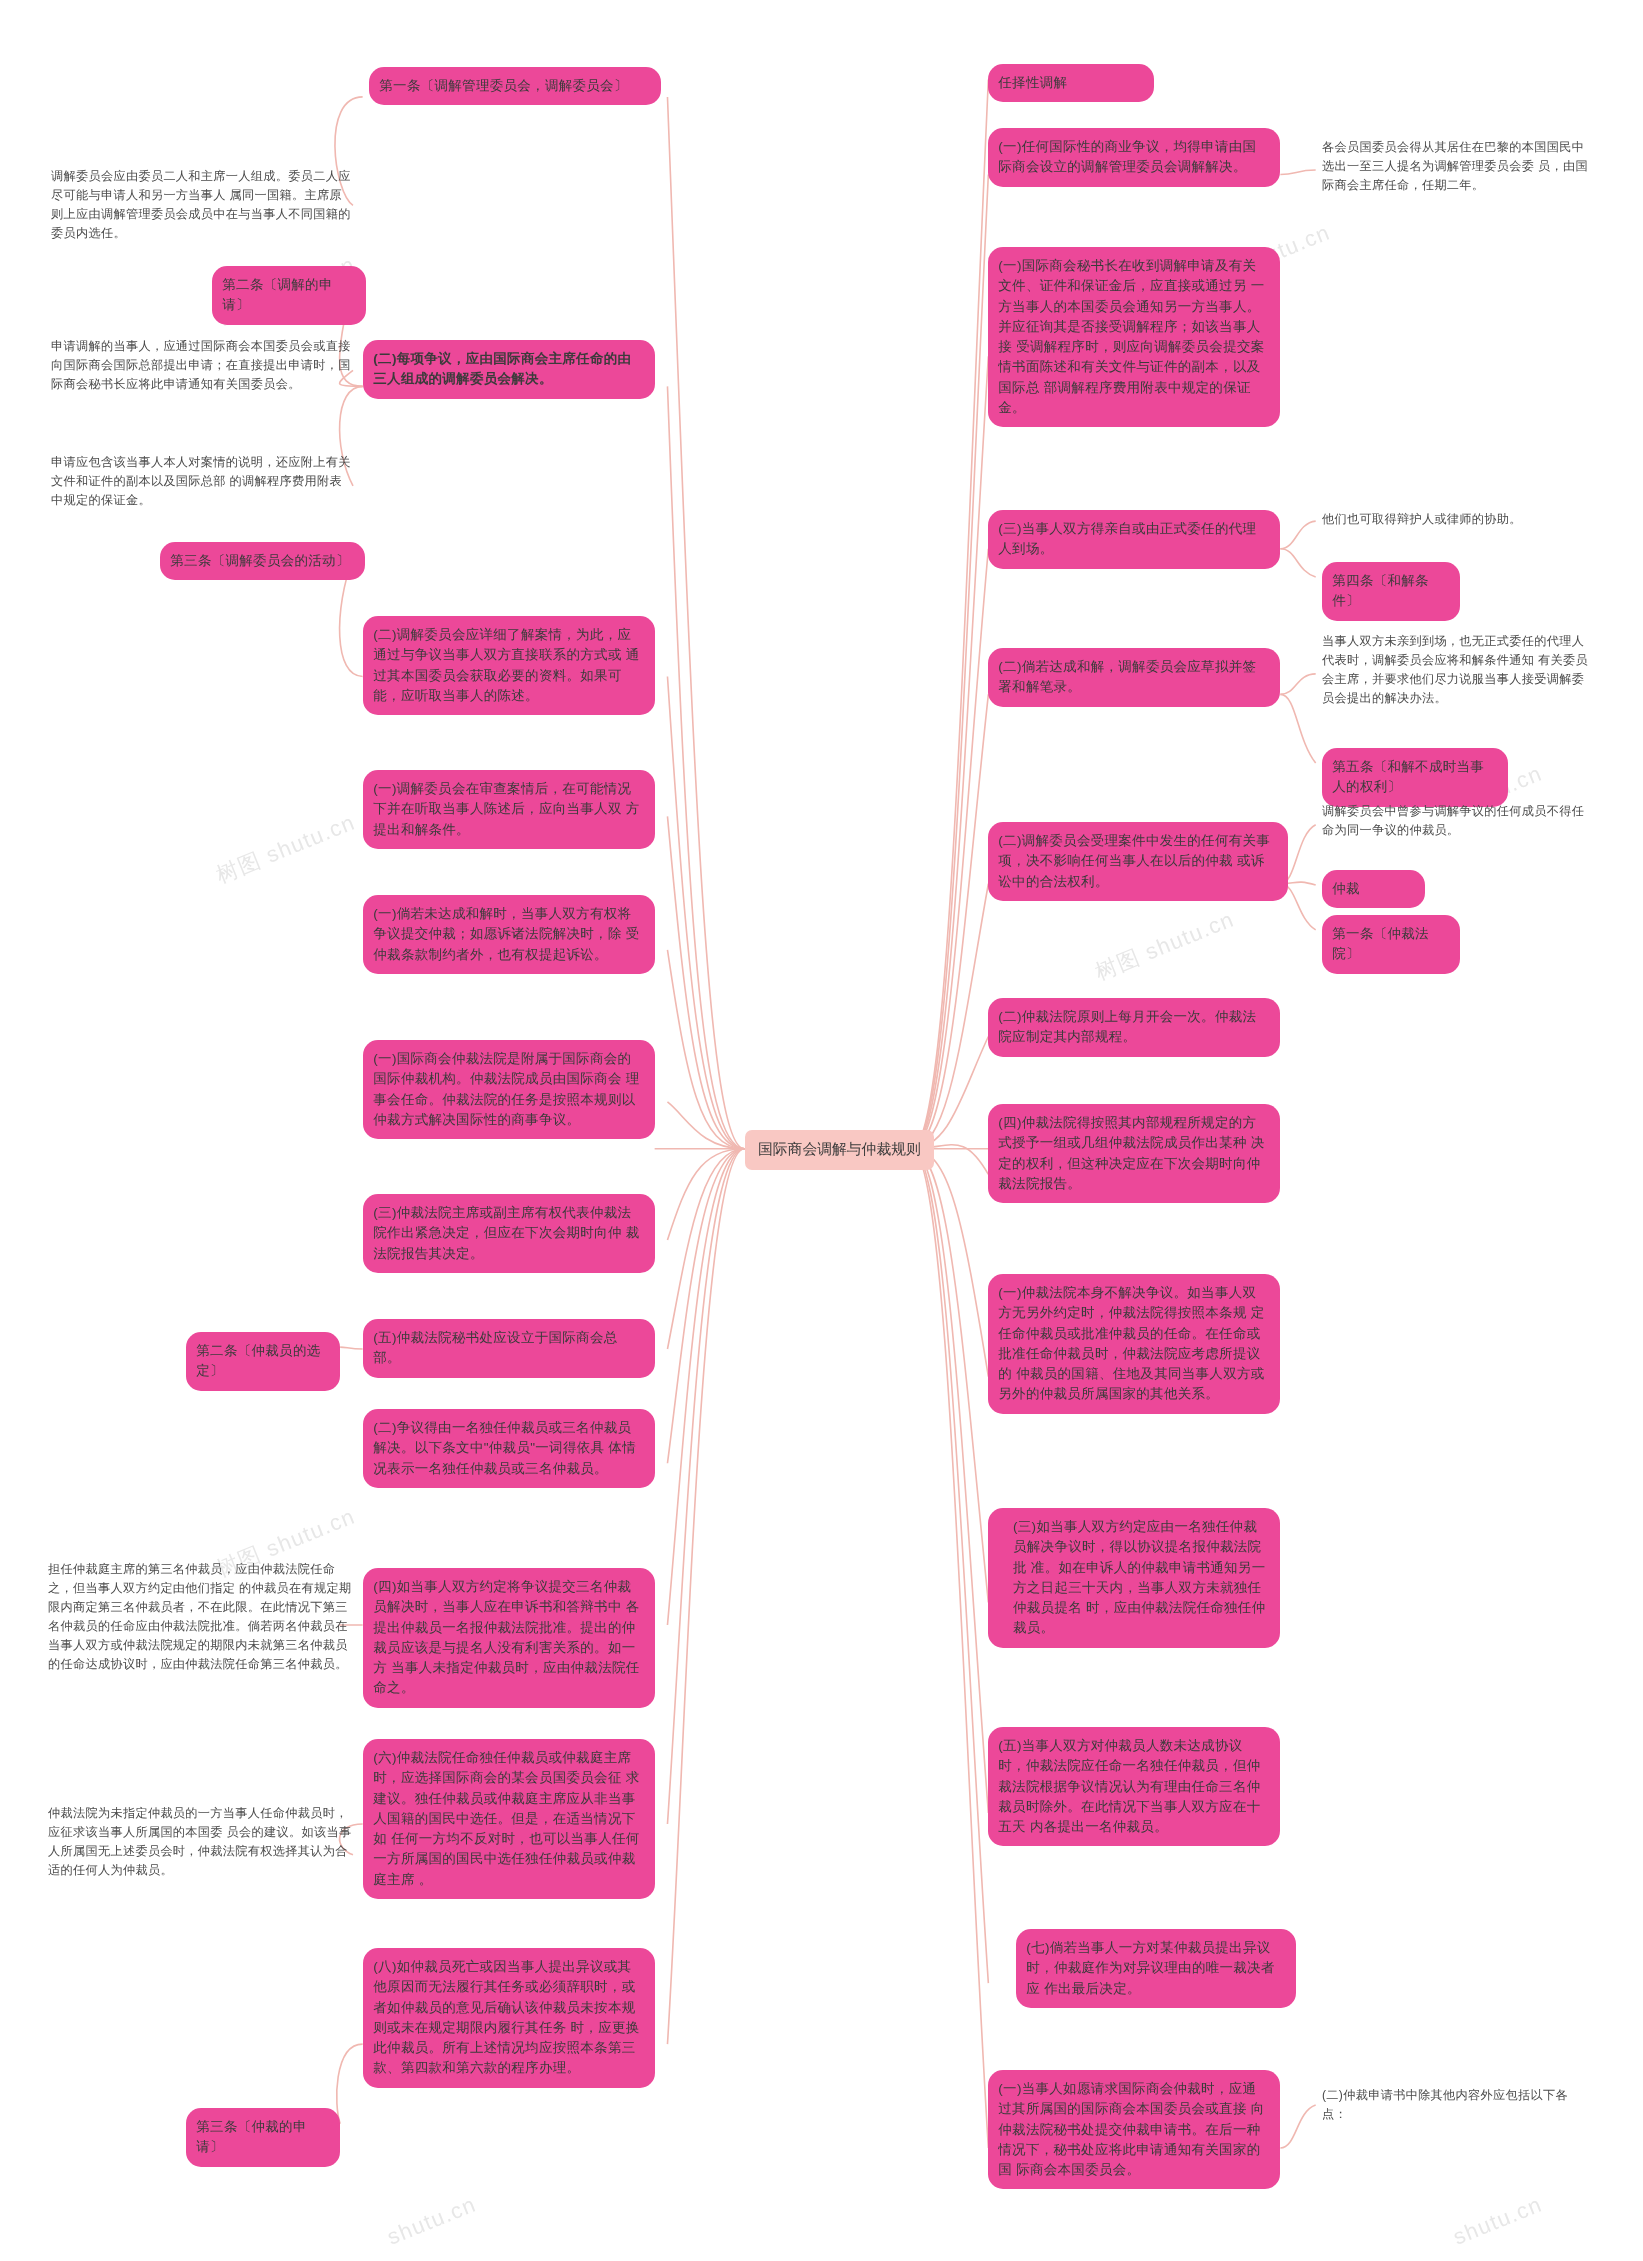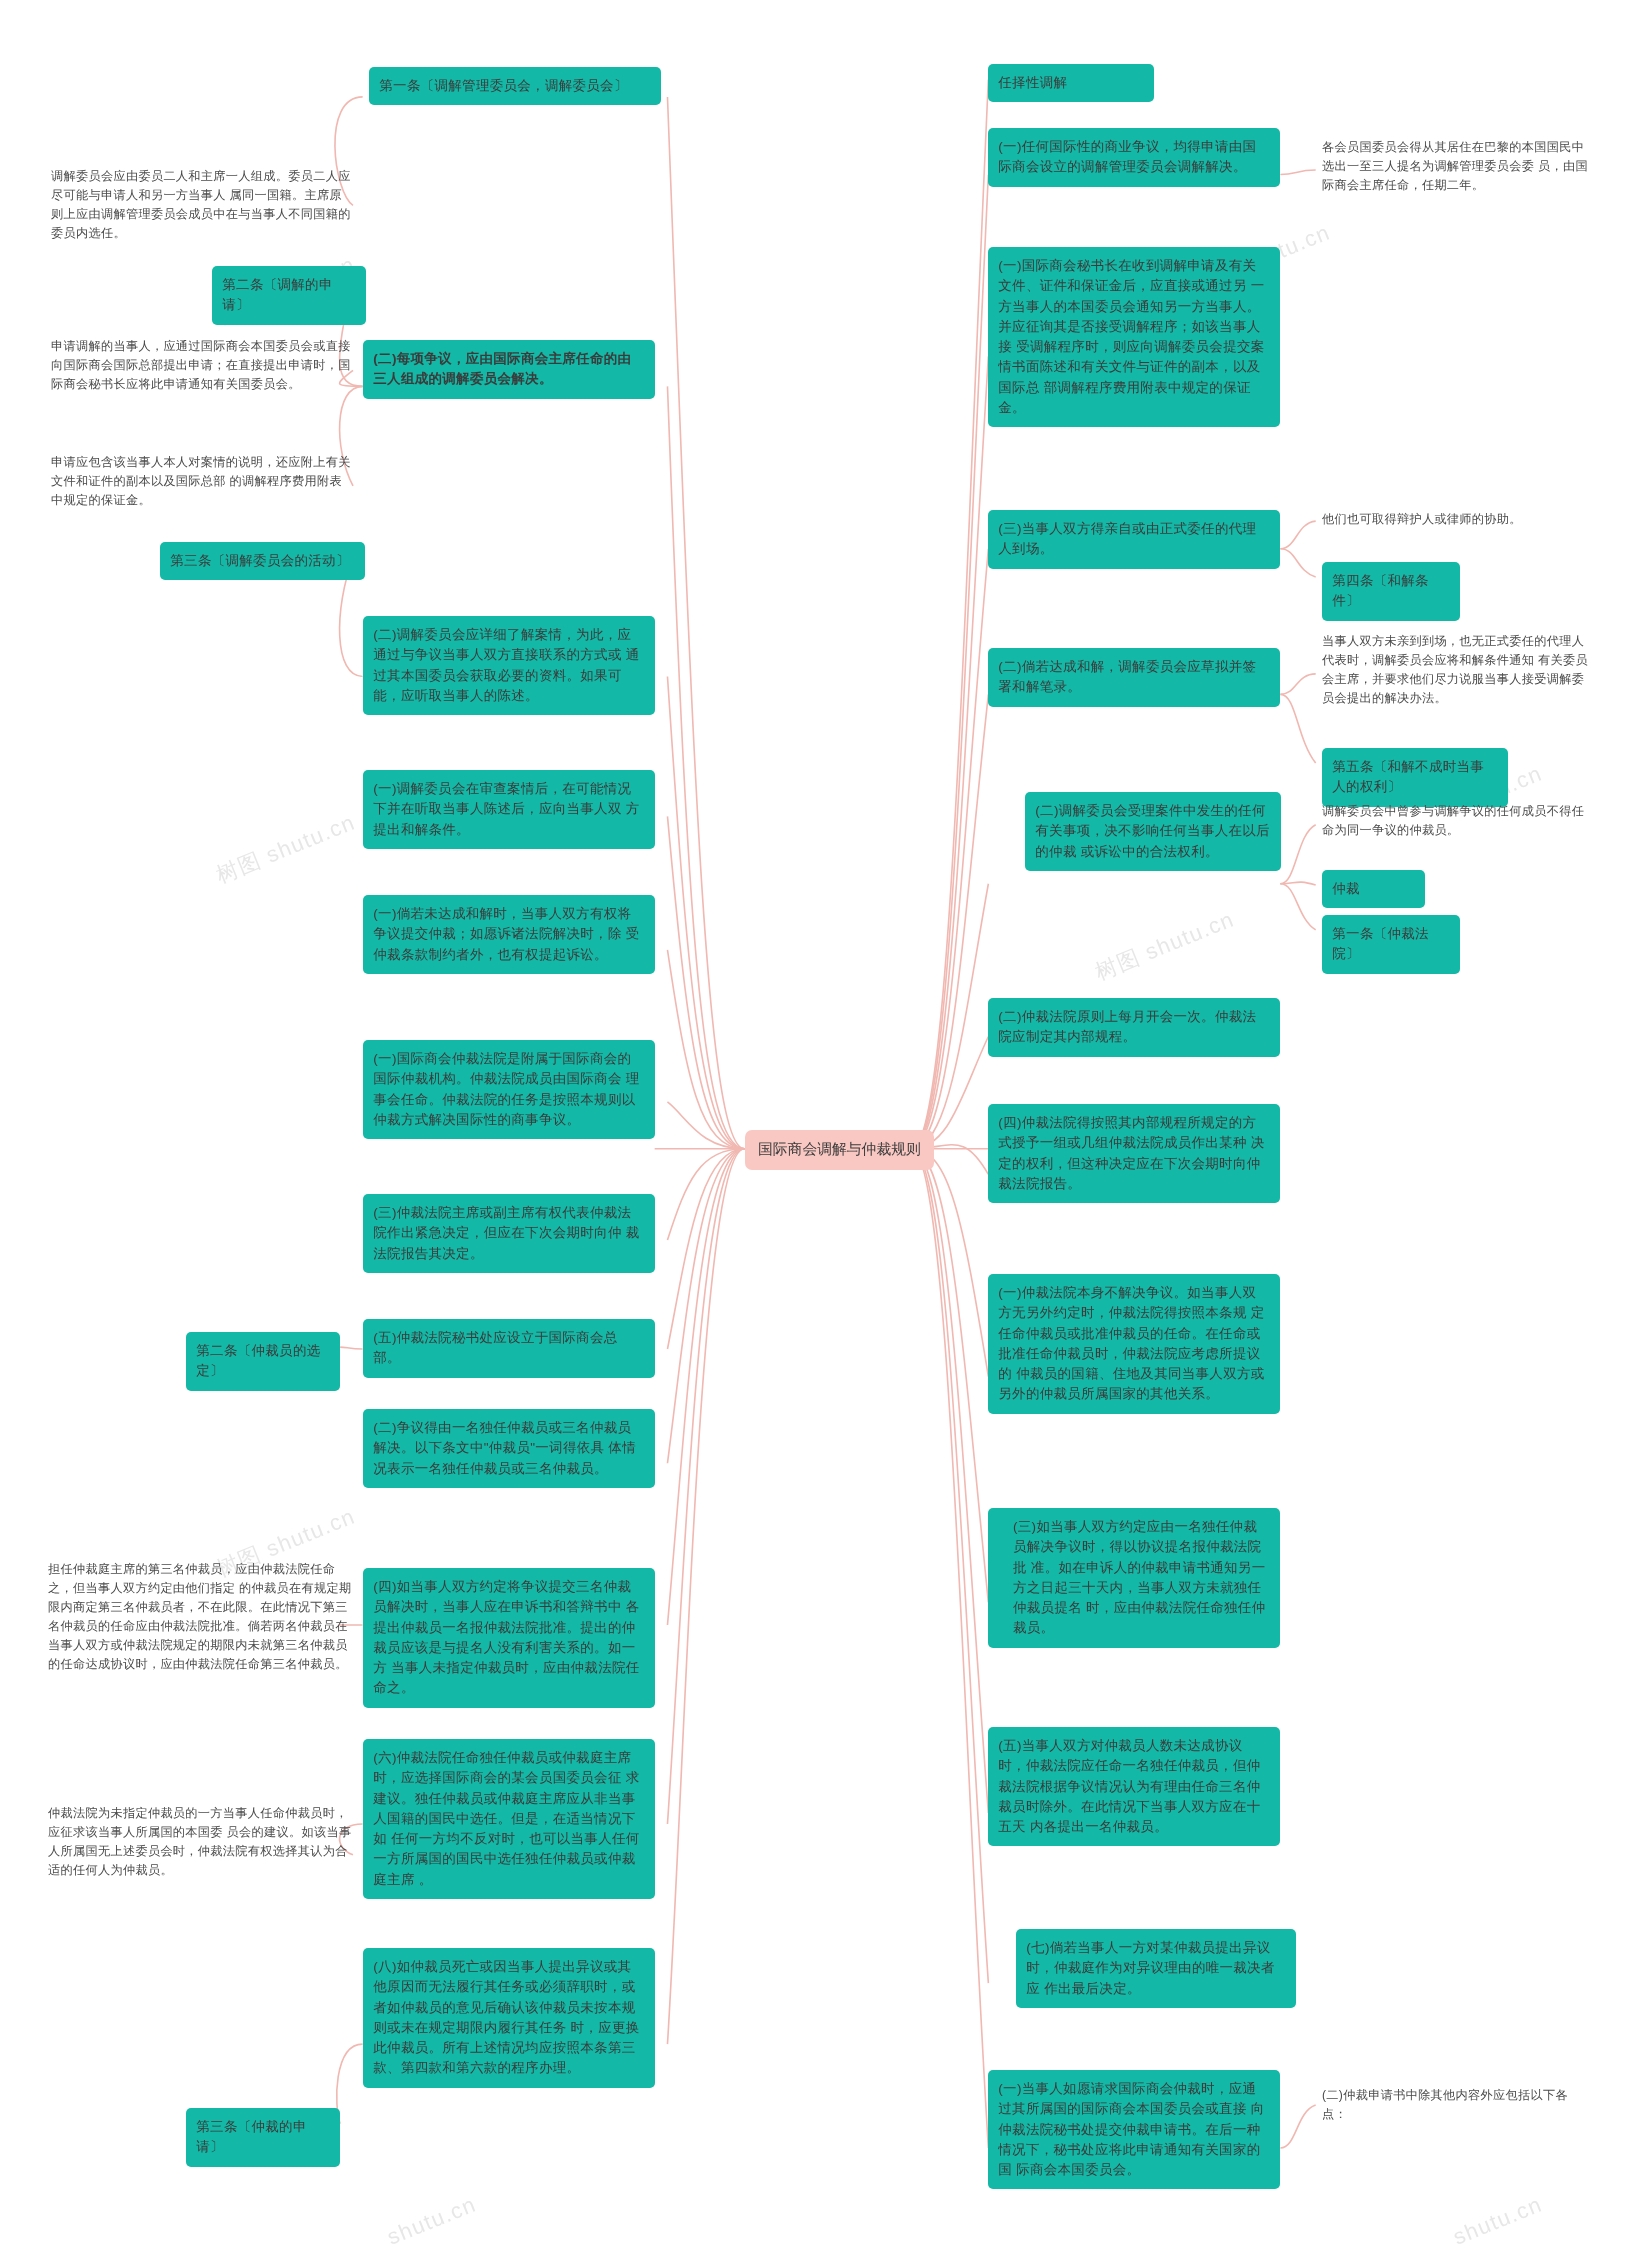--- a/index.html
+++ b/index.html
@@ -16,23 +16,23 @@
     font-size:22px;
     transform:rotate(-22deg);
     white-space:nowrap;
     pointer-events:none;
     font-family:"Liberation Sans",sans-serif;
     letter-spacing:1.3px;
   }
   .node{
     position:absolute;
     box-sizing:border-box;
-    background:#14b8a6;
+    background:#ec4899;
     color:#3b3b3b;
-    border-radius:5px;
+    border-radius:15px;
     padding:9px 10.3px;
     font-size:13.5px;
     line-height:1.5;
     letter-spacing:0.3px;
   }
   .plain{
     position:absolute;
     box-sizing:border-box;
     background:transparent;
     color:#4a4a4a;
@@ -148,21 +148,21 @@
 <div class="node" style="left: 988px; top: 64px; width: 166px;">任择性调解</div>
 <div class="node" style="left: 988px; top: 128px; width: 292px;">(一)任何国际性的商业争议，均得申请由国际商会设立的调解管理委员会调解解决。</div>
 <div class="plain" style="left: 1322px; top: 138px; width: 270px;">各会员国委员会得从其居住在巴黎的本国国民中选出一至三人提名为调解管理委员会委 员，由国际商会主席任命，任期二年。</div>
 <div class="node" style="left: 988px; top: 247px; width: 292px;">(一)国际商会秘书长在收到调解申请及有关文件、证件和保证金后，应直接或通过另 一方当事人的本国委员会通知另一方当事人。并应征询其是否接受调解程序；如该当事人接 受调解程序时，则应向调解委员会提交案情书面陈述和有关文件与证件的副本，以及国际总 部调解程序费用附表中规定的保证金。</div>
 <div class="node" style="left: 988px; top: 510px; width: 292px;">(三)当事人双方得亲自或由正式委任的代理人到场。</div>
 <div class="plain" style="left: 1322px; top: 510px; width: 270px;">他们也可取得辩护人或律师的协助。</div>
 <div class="node" style="left: 1322px; top: 562px; width: 138px;">第四条〔和解条件〕</div>
 <div class="node" style="left: 988px; top: 648px; width: 292px;">(二)倘若达成和解，调解委员会应草拟并签署和解笔录。</div>
 <div class="plain" style="left: 1322px; top: 632px; width: 270px;">当事人双方未亲到到场，也无正式委任的代理人代表时，调解委员会应将和解条件通知 有关委员会主席，并要求他们尽力说服当事人接受调解委员会提出的解决办法。</div>
 <div class="node" style="left: 1322px; top: 748px; width: 186px;">第五条〔和解不成时当事人的权利〕</div>
-<div class="node" style="left: 988px; top: 792px; width: 256px; margin-left: 37px;">(二)调解委员会受理案件中发生的任何有关事项，决不影响任何当事人在以后的仲裁 或诉讼中的合法权利。</div>
+<div class="node" style="left: 988px; top: 822px; width: 300px;">(二)调解委员会受理案件中发生的任何有关事项，决不影响任何当事人在以后的仲裁 或诉讼中的合法权利。</div>
 <div class="plain" style="left: 1322px; top: 802px; width: 270px;">调解委员会中曾参与调解争议的任何成员不得任命为同一争议的仲裁员。</div>
 <div class="node" style="left: 1322px; top: 870px; width: 103px;">仲裁</div>
 <div class="node" style="left: 1322px; top: 915px; width: 138px;">第一条〔仲裁法院〕</div>
 <div class="node" style="left: 988px; top: 998px; width: 292px;">(二)仲裁法院原则上每月开会一次。仲裁法院应制定其内部规程。</div>
 <div class="node" style="left: 988px; top: 1104px; width: 292px;">(四)仲裁法院得按照其内部规程所规定的方式授予一组或几组仲裁法院成员作出某种 决定的权利，但这种决定应在下次会期时向仲裁法院报告。</div>
 <div class="node" style="left: 988px; top: 1274px; width: 292px;">(一)仲裁法院本身不解决争议。如当事人双方无另外约定时，仲裁法院得按照本条规 定任命仲裁员或批准仲裁员的任命。在任命或批准任命仲裁员时，仲裁法院应考虑所提议的 仲裁员的国籍、住地及其同当事人双方或另外的仲裁员所属国家的其他关系。</div>
 <div class="node" style="left: 988px; top: 1508px; width: 292px; padding-left: 25px;">(三)如当事人双方约定应由一名独任仲裁员解决争议时，得以协议提名报仲裁法院批 准。如在申诉人的仲裁申请书通知另一方之日起三十天内，当事人双方未就独任仲裁员提名 时，应由仲裁法院任命独任仲裁员。</div>
 <div class="node" style="left: 988px; top: 1727px; width: 292px;">(五)当事人双方对仲裁员人数未达成协议时，仲裁法院应任命一名独任仲裁员，但仲 裁法院根据争议情况认为有理由任命三名仲裁员时除外。在此情况下当事人双方应在十五天 内各提出一名仲裁员。</div>
 <div class="node" style="left: 1016px; top: 1929px; width: 280px;">(七)倘若当事人一方对某仲裁员提出异议时，仲裁庭作为对异议理由的唯一裁决者应 作出最后决定。</div>
 <div class="node" style="left: 988px; top: 2070px; width: 292px;">(一)当事人如愿请求国际商会仲裁时，应通过其所属国的国际商会本国委员会或直接 向仲裁法院秘书处提交仲裁申请书。在后一种情况下，秘书处应将此申请通知有关国家的国 际商会本国委员会。</div>

